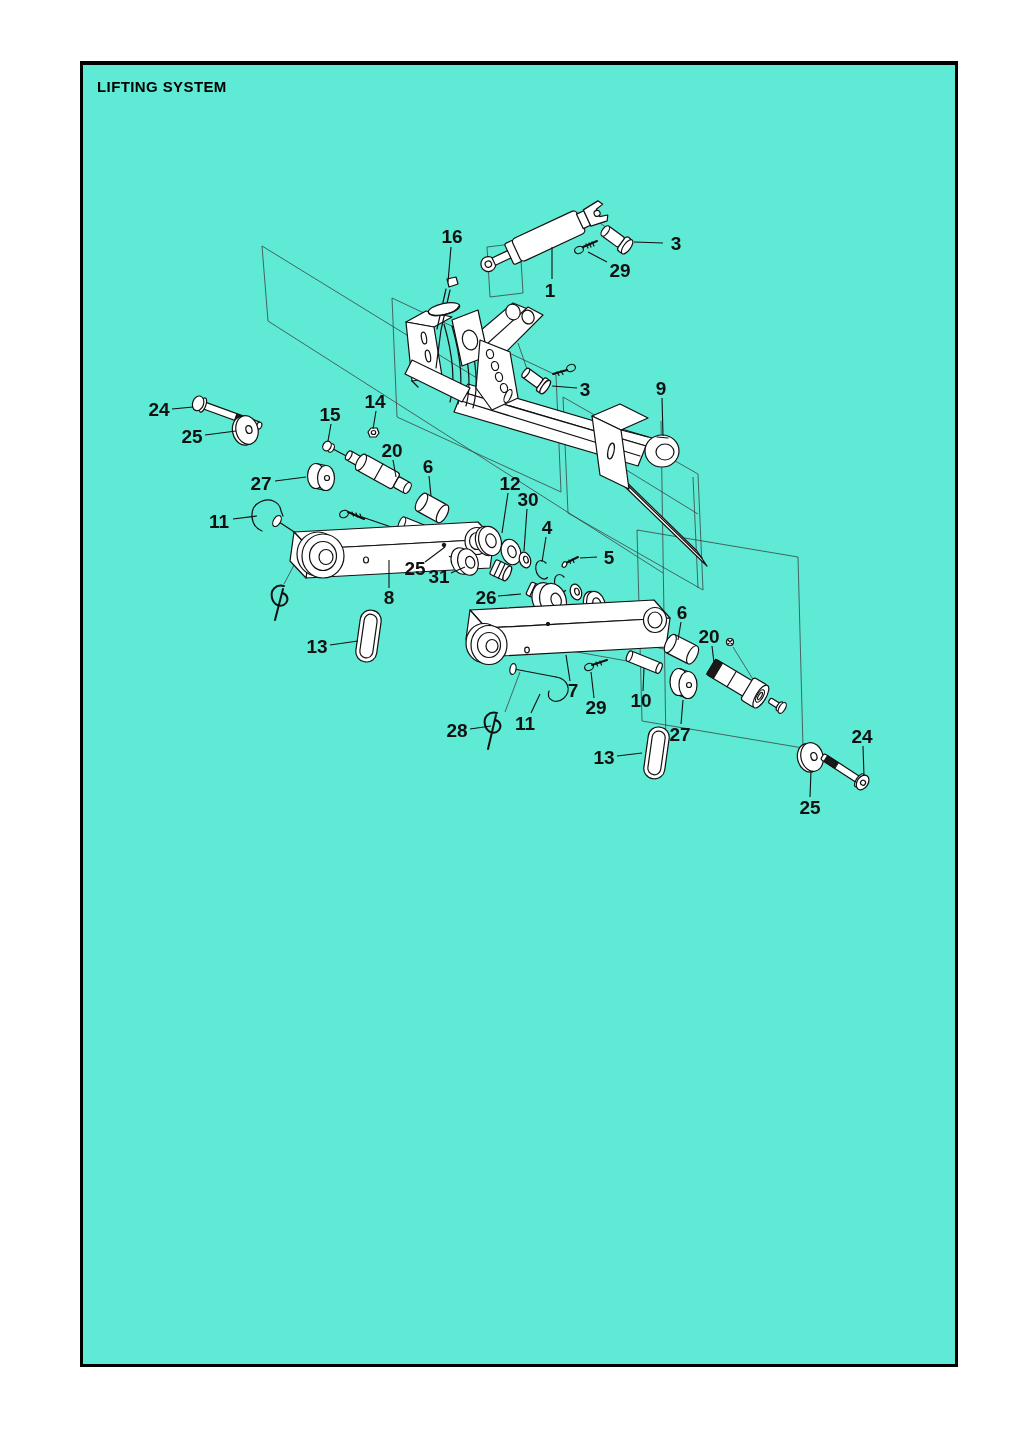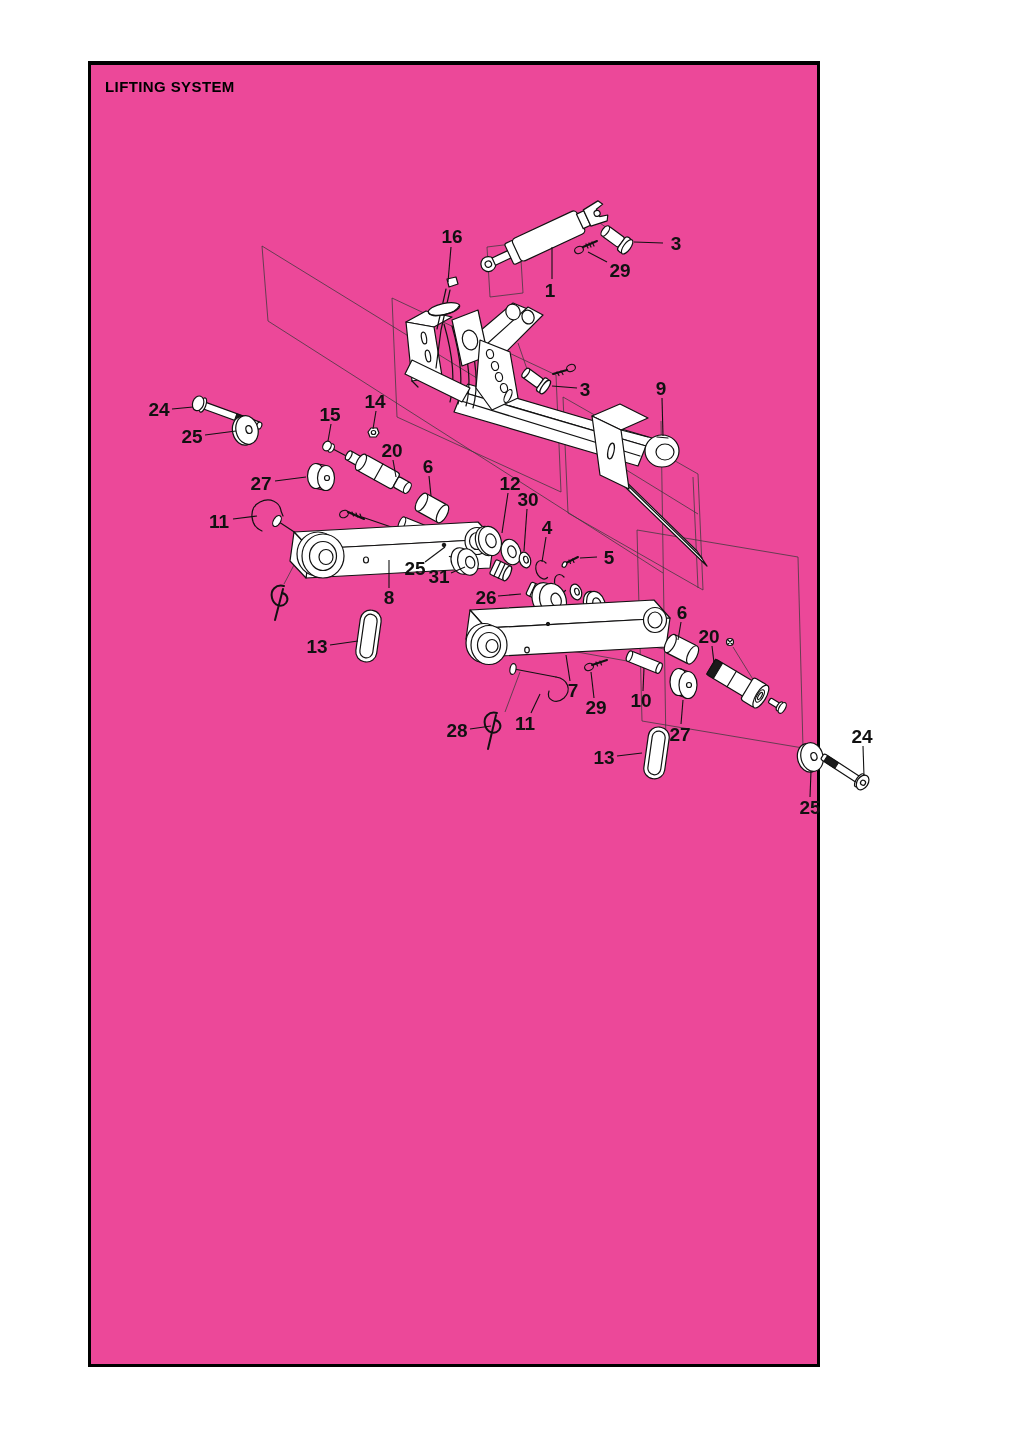--- a/index.html
+++ b/index.html
@@ -1,19 +1,19 @@
 <!DOCTYPE html>
 <html><head>
 <meta charset="utf-8">
 <style>
   html,body{margin:0;padding:0;background:#fff;}
   body{width:1024px;height:1435px;position:relative;overflow:hidden;
        font-family:"Liberation Sans",sans-serif;}
-  .frame{position:absolute;left:88px;top:61px;width:732px;height:1306px;
-         border:3px solid #000;border-top-width:4px;background:#ec4899;box-sizing:border-box;}
+  .frame{position:absolute;left:80px;top:61px;width:878px;height:1306px;
+         border:3px solid #000;border-top-width:4px;background:#5eead4;box-sizing:border-box;}
   .title{position:absolute;left:14px;top:13px;font-weight:bold;font-size:15px;
          letter-spacing:.4px;color:#000;}
   svg.diagram{position:absolute;left:0;top:0;}
   .p   {fill:#fff;stroke:#111;stroke-width:1.2;stroke-linejoin:round;}
   .ln  {fill:none;stroke:#111;stroke-width:1.2;stroke-linecap:round;stroke-linejoin:round;}
   .w2  {fill:none;stroke:#111;stroke-width:2;stroke-linecap:round;stroke-linejoin:round;}
   .thin{fill:none;stroke:#3a3a3a;stroke-width:.75;}
   .dark{fill:#1a1a1a;stroke:#111;stroke-width:1;}
   .callout-text{font-family:"Liberation Sans",sans-serif;font-weight:bold;
                 font-size:19px;fill:#111;text-anchor:middle;}

